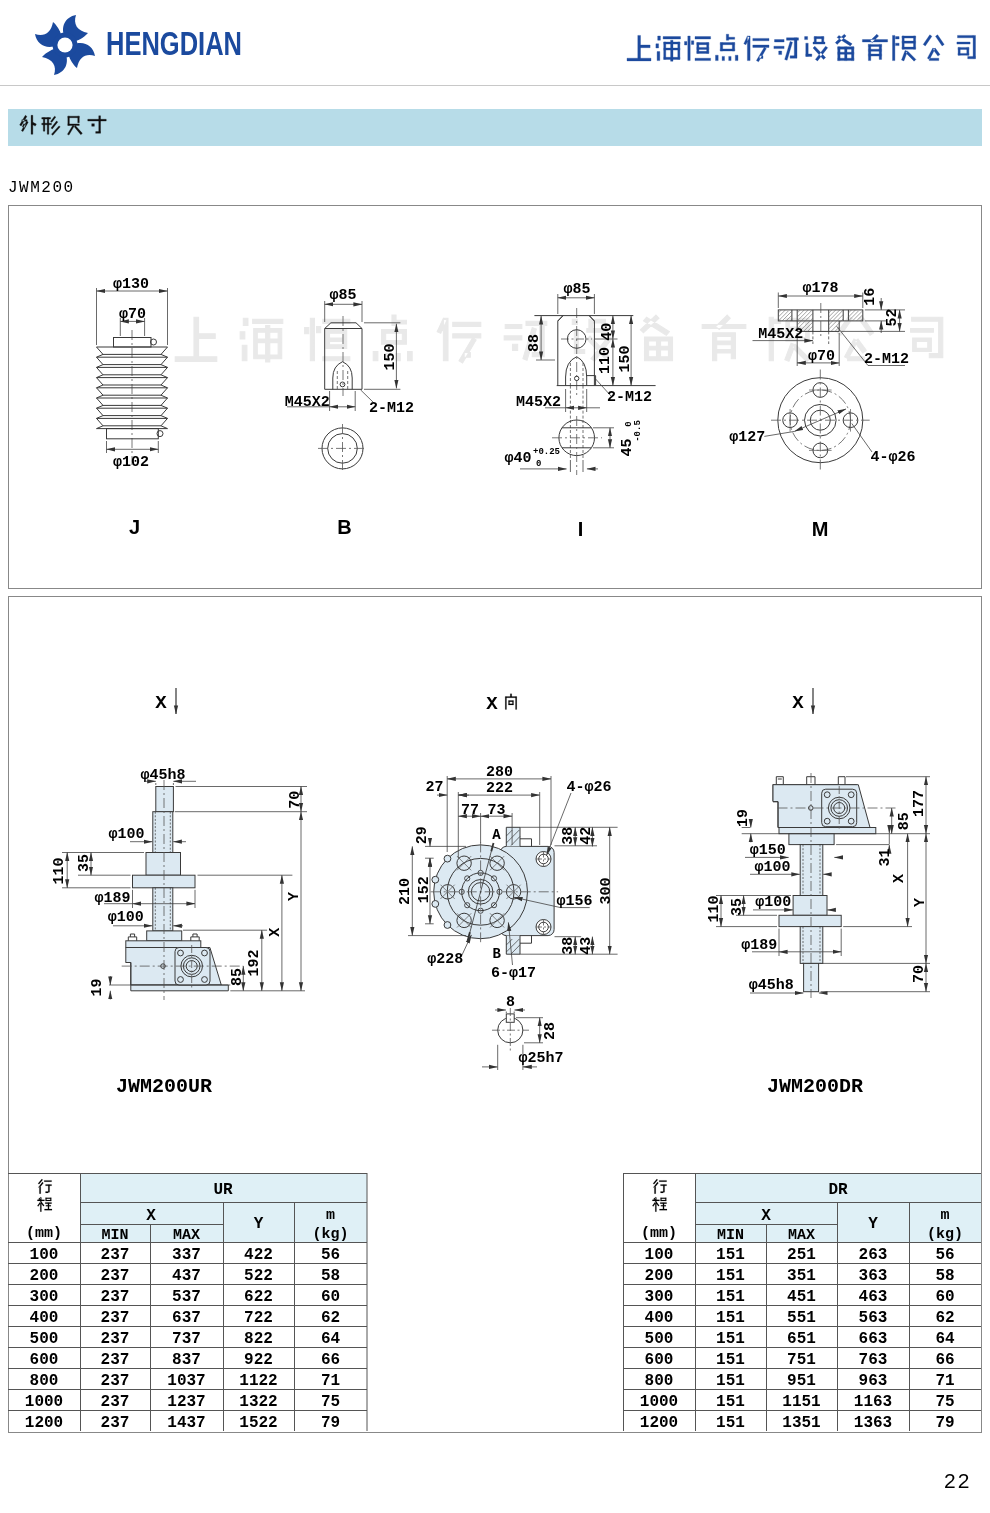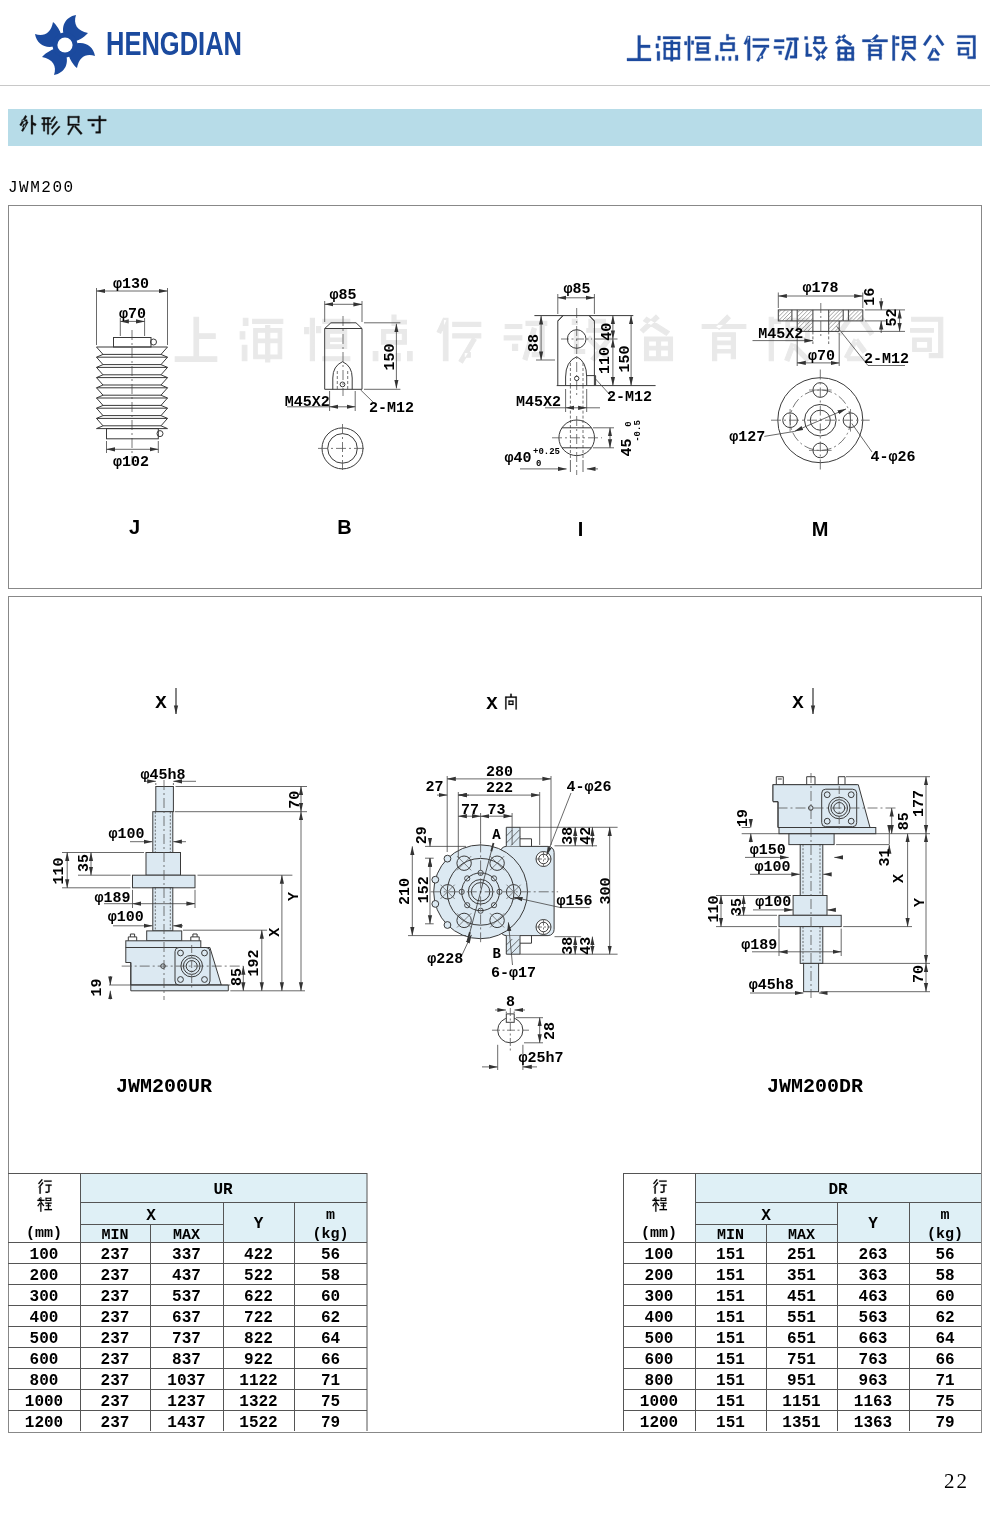--- a/index.html
+++ b/index.html
@@ -870,14 +870,14 @@
 <text x="659" y="1427">1200</text>
             <text x="730.5" y="1427">151</text>
             <text x="801.5" y="1427">1351</text>
             <text x="873" y="1427">1363</text>
             <text x="945" y="1427">79</text>
 </g>
 </g>
 </g>
 </svg>
 
-<div class="abs" style="left:944px;top:1469px;font-family:Liberation Serif, serif;font-size:21px;letter-spacing:2px;color:#000">22</div>
+<div class="abs" style="left:944px;top:1469px;font-family:Liberation Sans, sans-serif;font-size:21px;letter-spacing:2px;color:#000">22</div>
 </div>
 
 </body></html>

